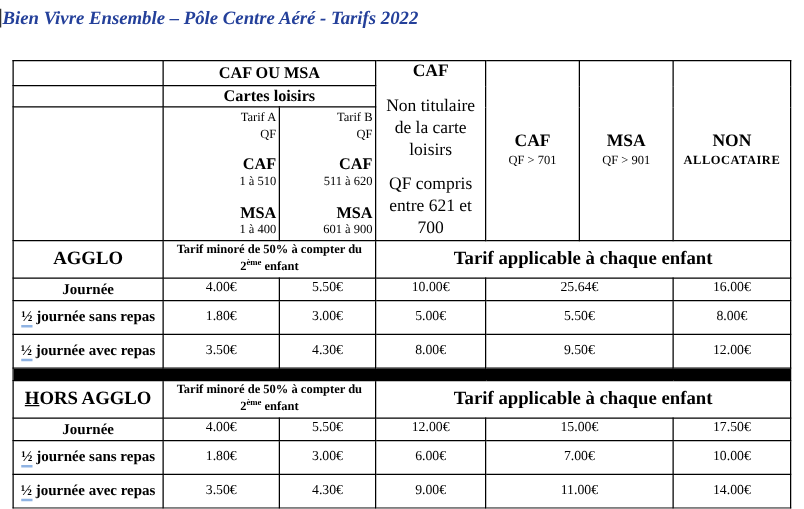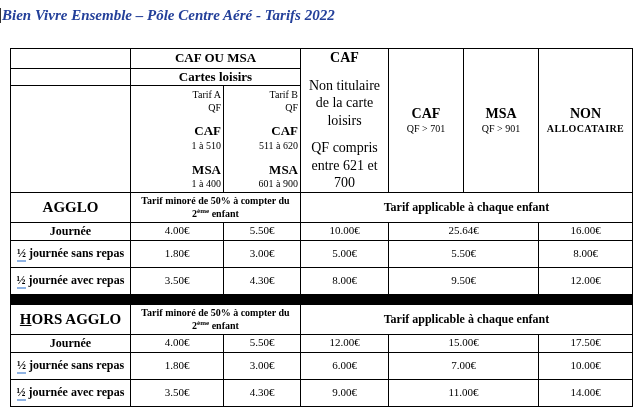--- a/index.html
+++ b/index.html
@@ -56,21 +56,21 @@
   tr.r-sec { height: 30px; }
   tr.r-day { height: 18px; }
   tr.r-half { height: 27px; }
   tr.r-bar { height: 10px; }
   tr.r-bar td { background: #000; padding: 0; }
 
   .b  { font-weight: bold; font-family: Liberation Serif, serif; }
   .bi { font-weight: bold; }
   .t14 { font-size: 14px; }
   .t13 { font-size: 13px; }
-  .t11 { font-size: 12px; }
+  .t11 { font-size: 15px; }
   .t10 { font-size: 10px; }
   .t9  { font-size: 14px; }
 
   td.top { vertical-align: top; padding-top: 3px; text-align: right; }
   .mt9  { margin-top: 9px; }
   .mt10 { margin-top: 10px; }
   .mb10 { margin-bottom: 10px; }
   .alloc { letter-spacing: 0.4px; }
 
   td.sec-label { font-size: 15px; font-weight: bold; }

